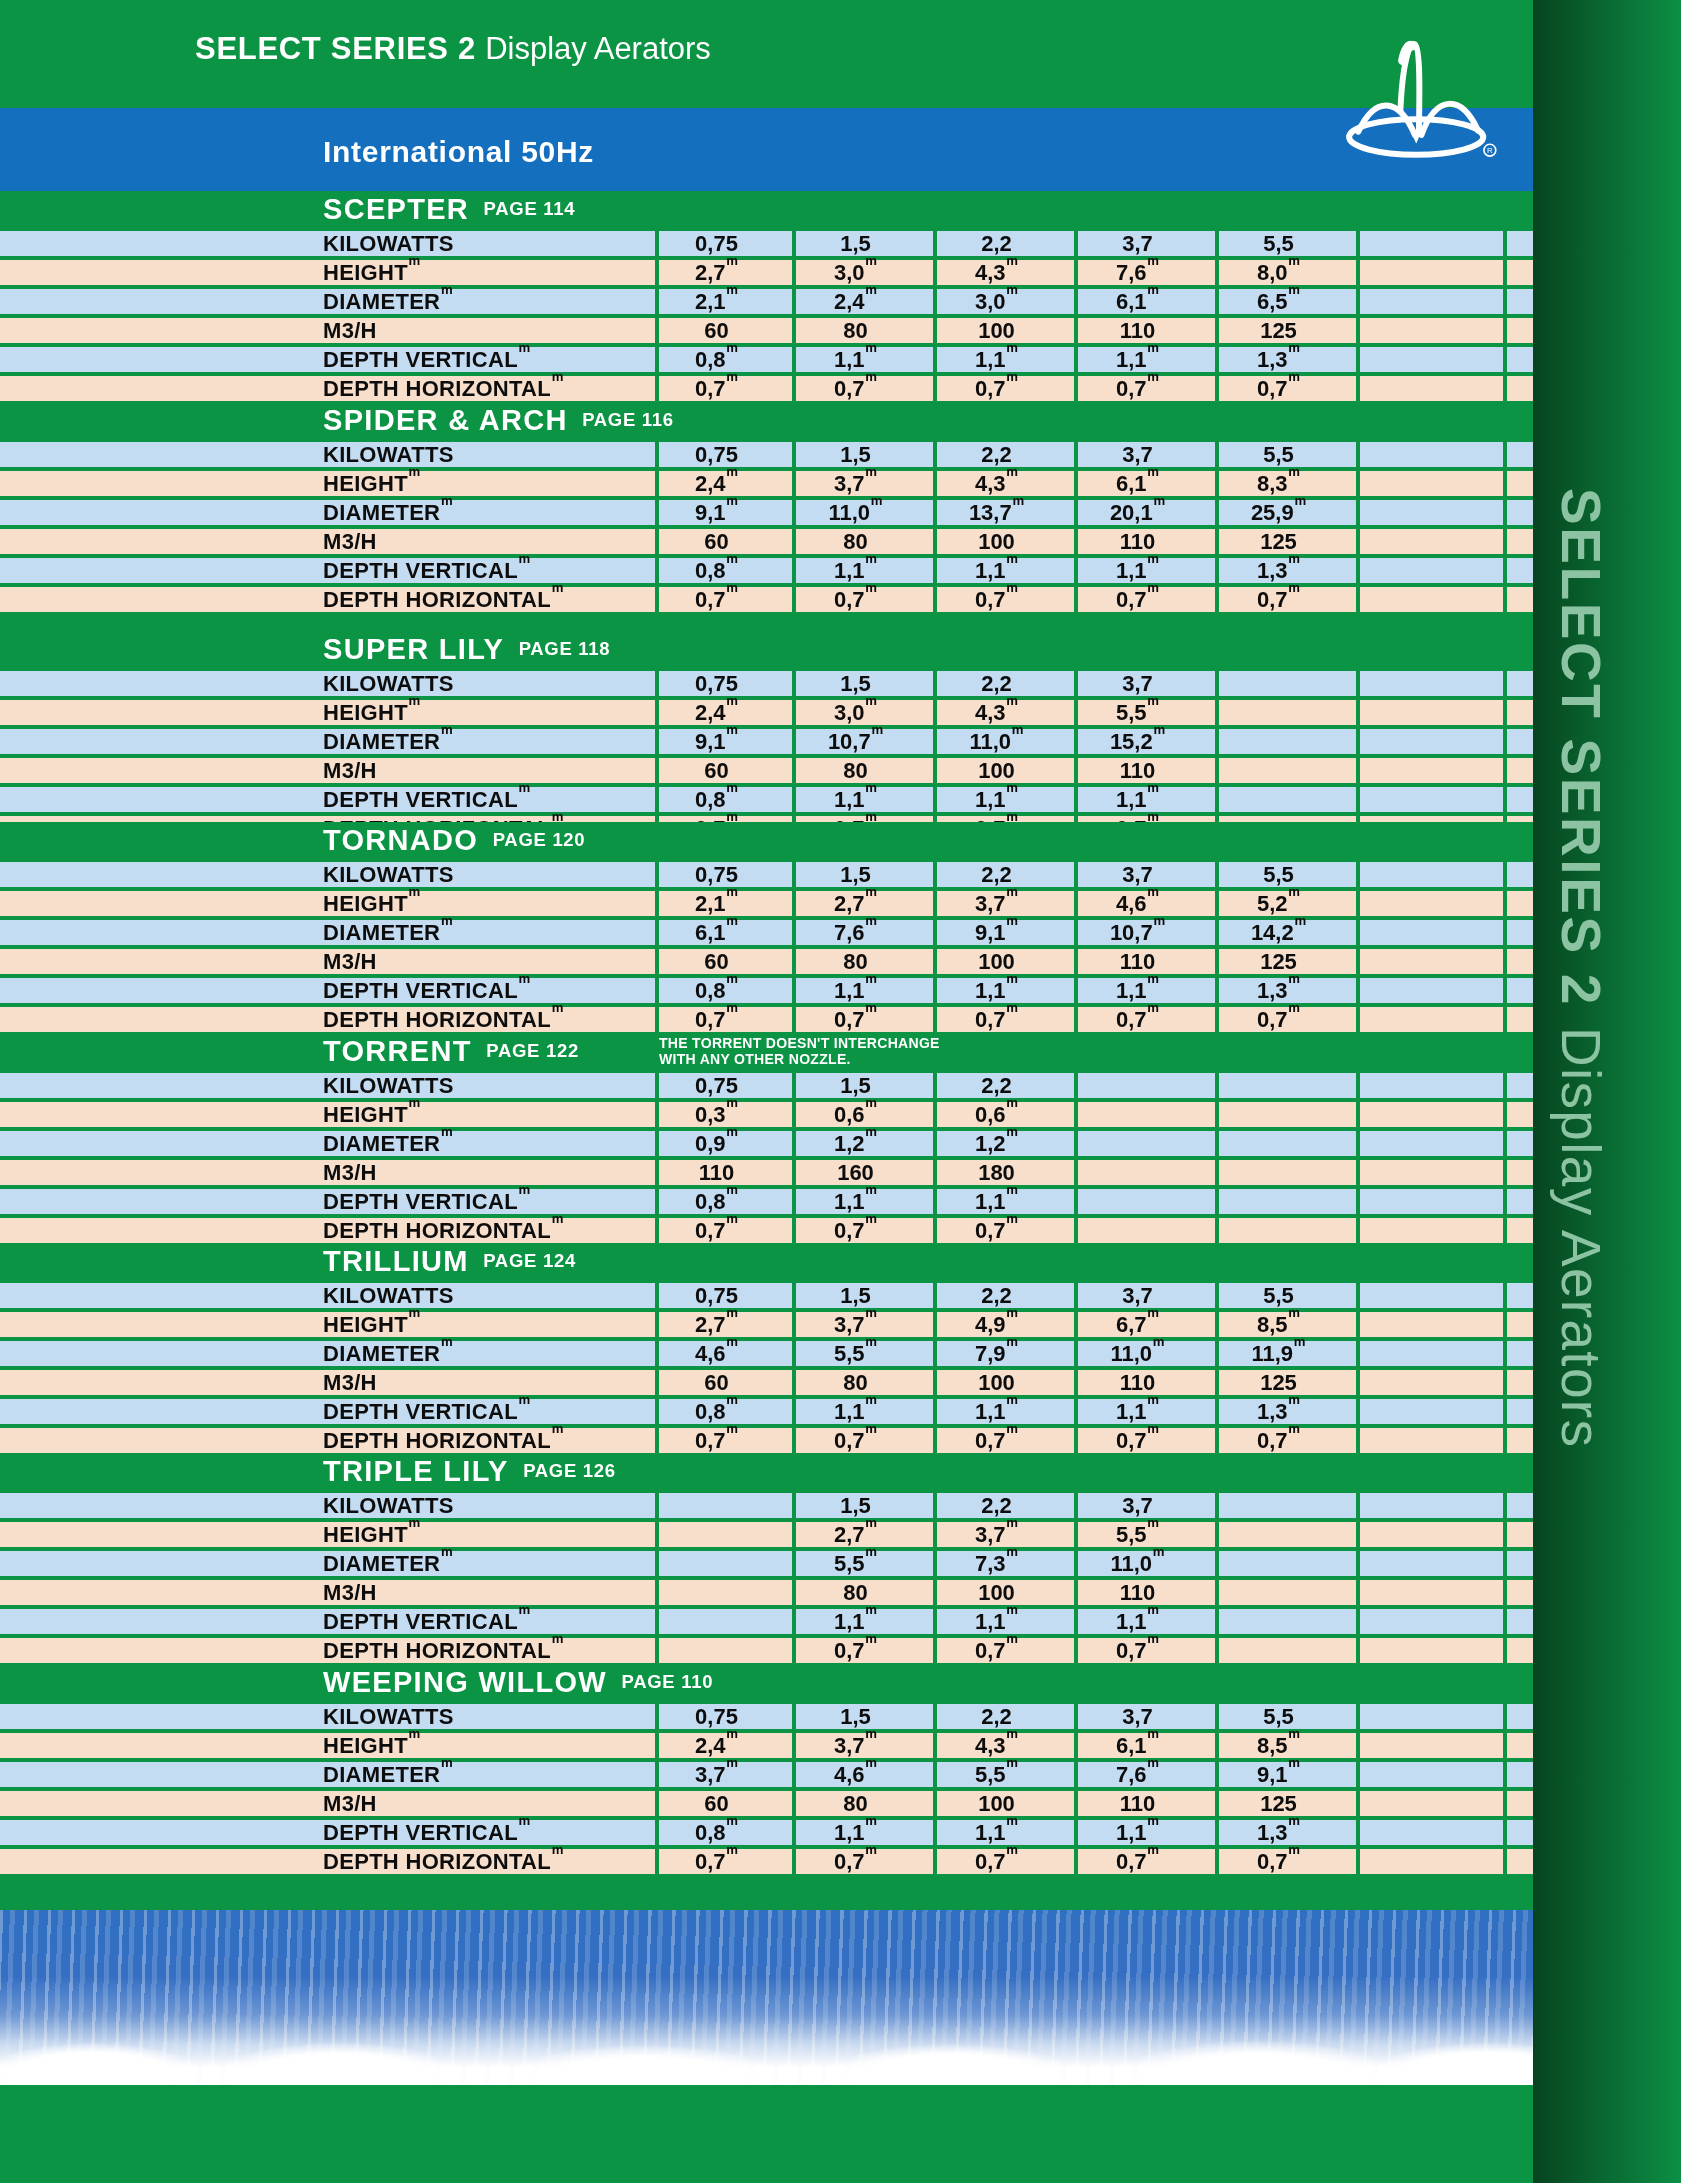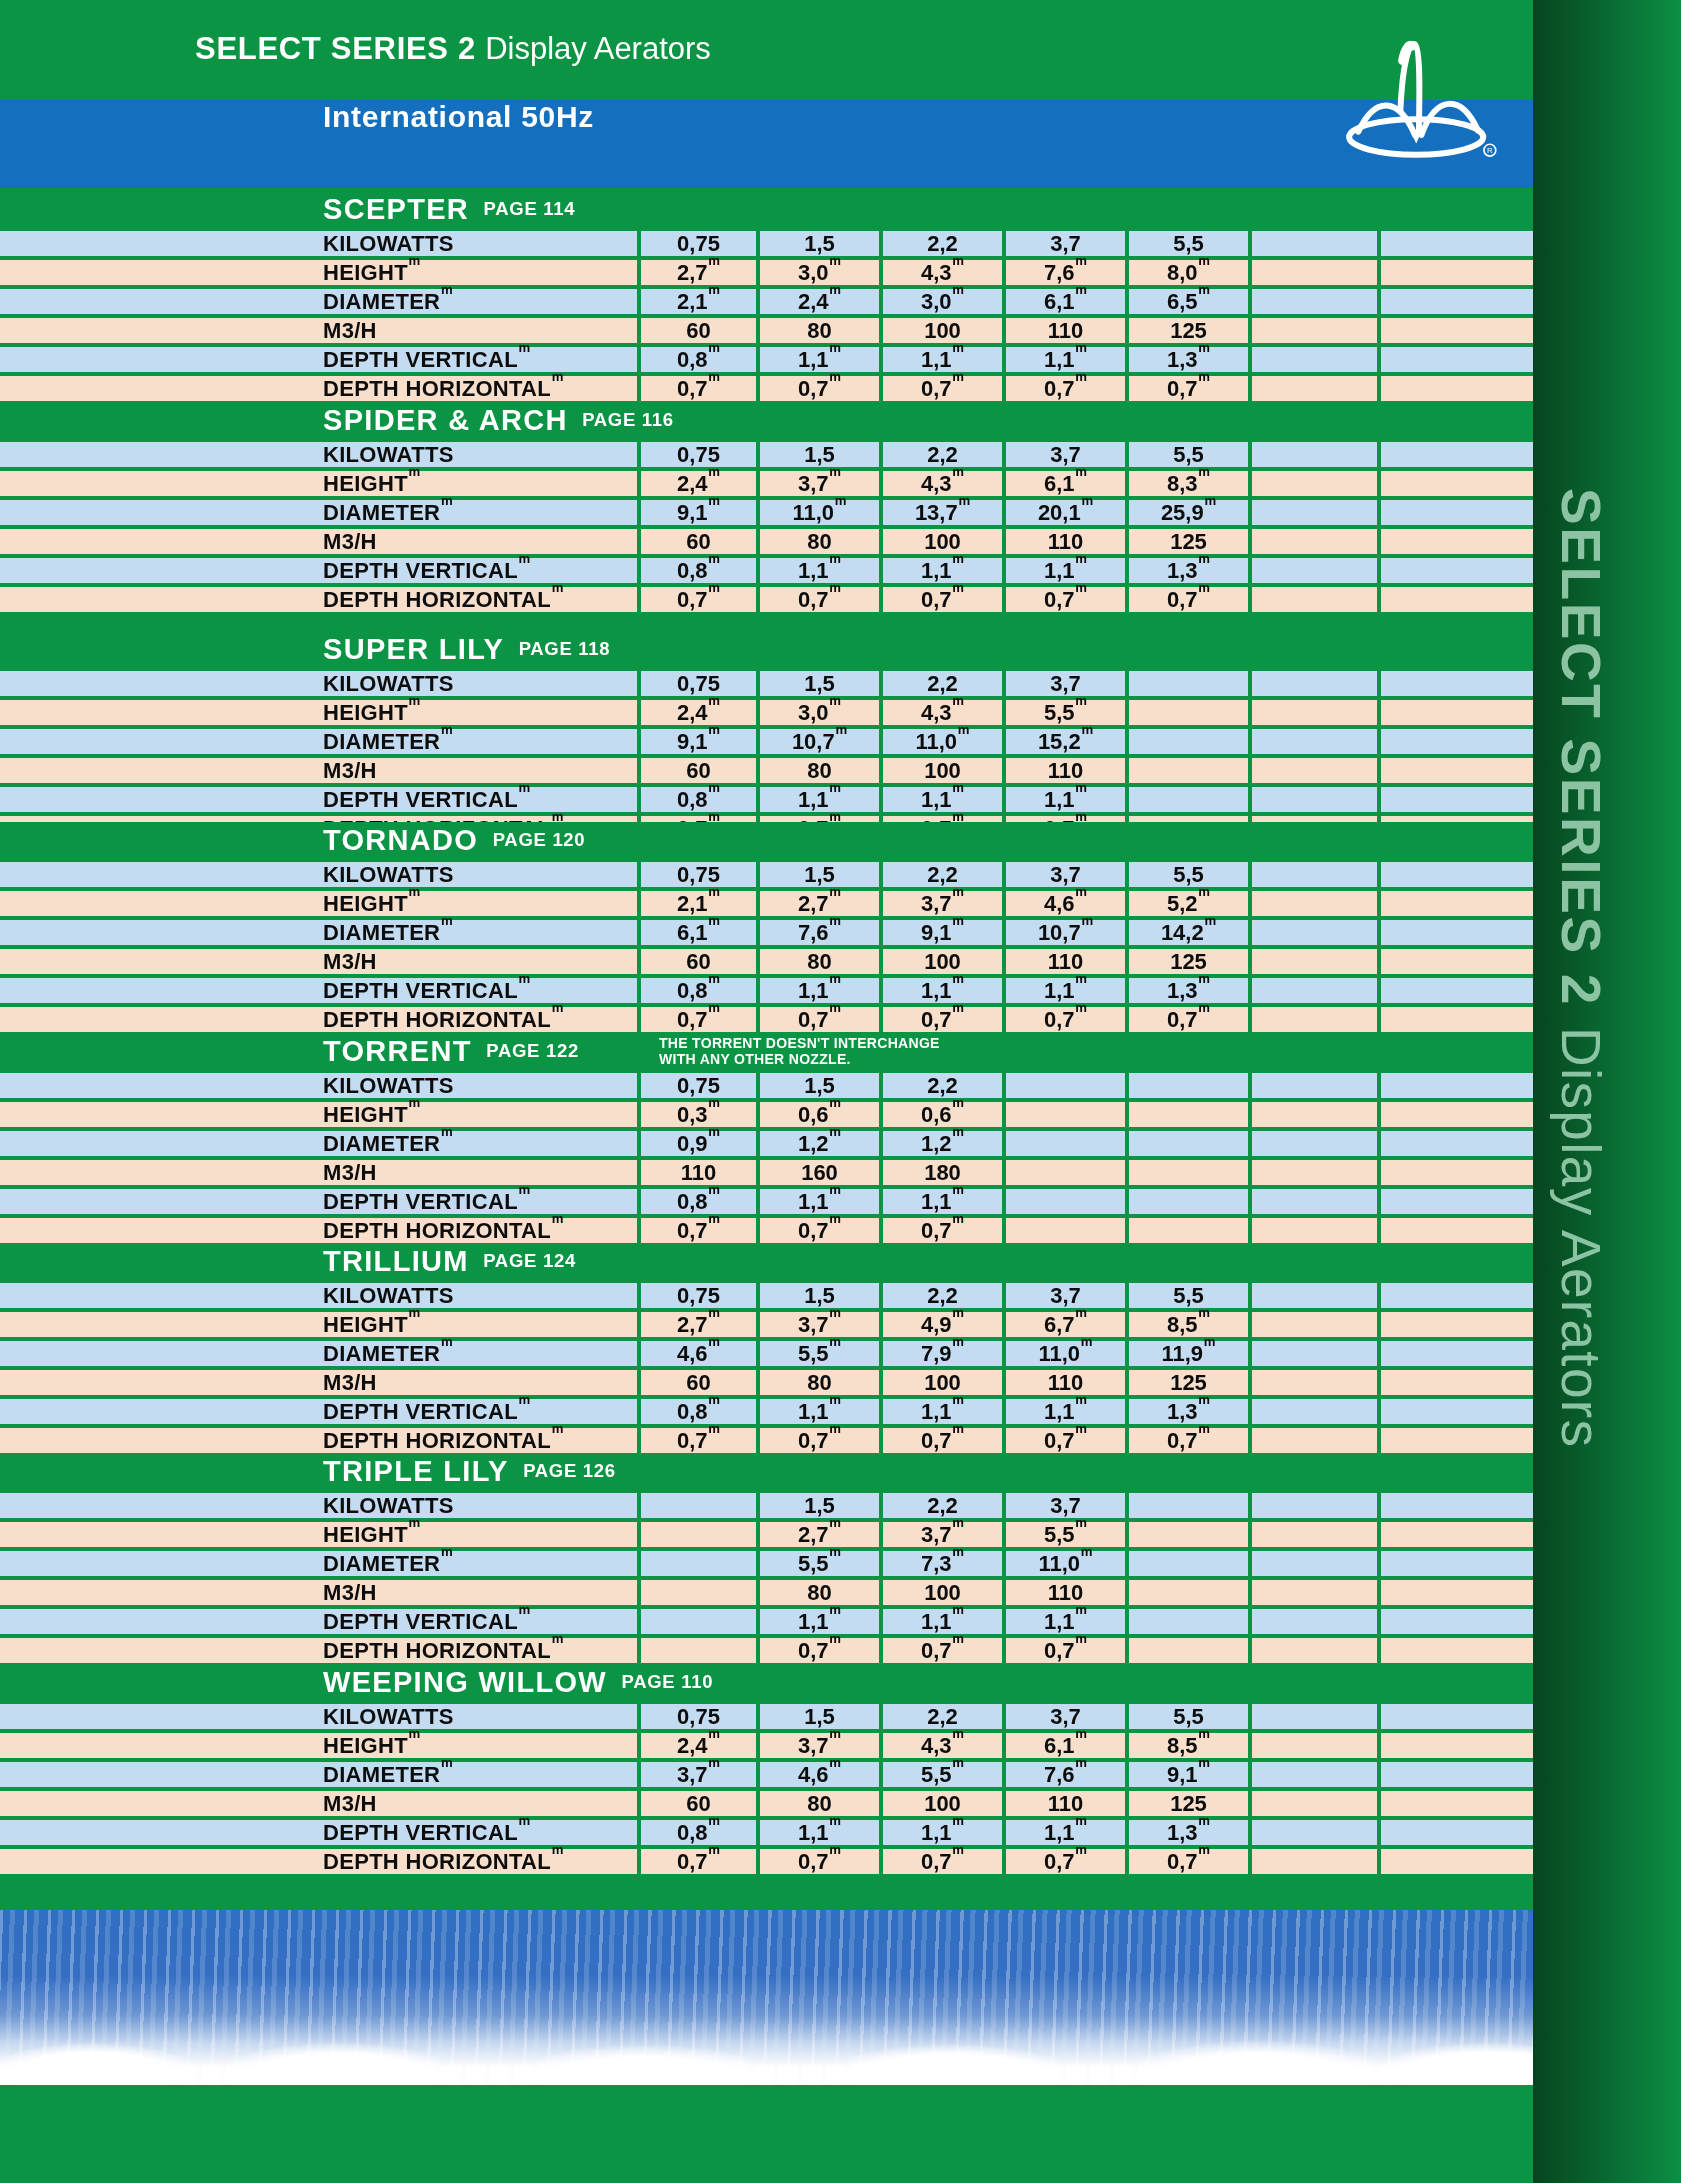--- a/index.html
+++ b/index.html
@@ -10,22 +10,22 @@
   }
   
   .top-header{
     position:absolute;left:0;top:0;width:1349px;height:98px;
     background:var(--green);display:flex;align-items:center;
   }
   .top-title{margin-left:195px;color:#fff;font-size:31px;white-space:nowrap;}
   .t-bold{font-weight:bold;letter-spacing:0.7px;}
   .t-reg{font-weight:normal;margin-left:9.2px;}
   .blue-bar{
-    position:absolute;left:0;top:100px;width:1533px;height:88px;
-    background:var(--blue);display:flex;align-items:flex-start;
+    position:absolute;left:0;top:108px;width:1533px;height:88px;
+    background:var(--blue);display:flex;align-items:center;
   }
   .blue-bar span{margin-left:323px;color:#fff;font-weight:bold;font-size:30px;letter-spacing:0.7px;}
   
   .fountain{position:absolute;left:1332px;top:33px;width:171px;height:135px;}
   
   .side-band{
     position:absolute;left:1533px;top:0;width:148px;height:2183px;
     background:linear-gradient(90deg,var(--band_dark),var(--band_light));
   }
   .side-band-text{
@@ -38,21 +38,21 @@
   
   .model{position:absolute;left:0;width:1655px;height:210px;}
   .model-bar{height:36px;background:var(--green);display:flex;align-items:center;position:relative;}
   .model-name{margin-left:323px;color:#fff;font-weight:bold;font-size:29px;letter-spacing:1.3px;white-space:nowrap;}
   .model-page{margin-left:14.5px;color:#fff;font-weight:bold;font-size:18.5px;letter-spacing:0.7px;white-space:nowrap;}
   .model-note{
     position:absolute;left:659px;top:50%;transform:translateY(-50%);
     color:#fff;font-weight:bold;font-size:14px;line-height:1.15;
     text-transform:uppercase;letter-spacing:0.3px;
   }
-  .row{height:25px;margin-top:4px;display:flex;}
+  .row{height:25px;margin-top:4px;display:flex;justify-content:space-between;}
   .row.blue-row{background:var(--row_blue);}
   .row.peach-row{background:var(--row_peach);}
   .cell{
     display:flex;align-items:center;justify-content:center;
     font-weight:bold;font-size:22px;color:#0d0d0d;box-sizing:border-box;
   }
   .label-cell{width:637px;justify-content:flex-start;padding-left:323px;letter-spacing:0.3px;}
   .data-cell{border-left:4px solid var(--green);}
   .c1{width:119px;} .cmid{width:123px;} .c6{width:129px;} .c7{width:152px;}
   .val{white-space:nowrap;}

